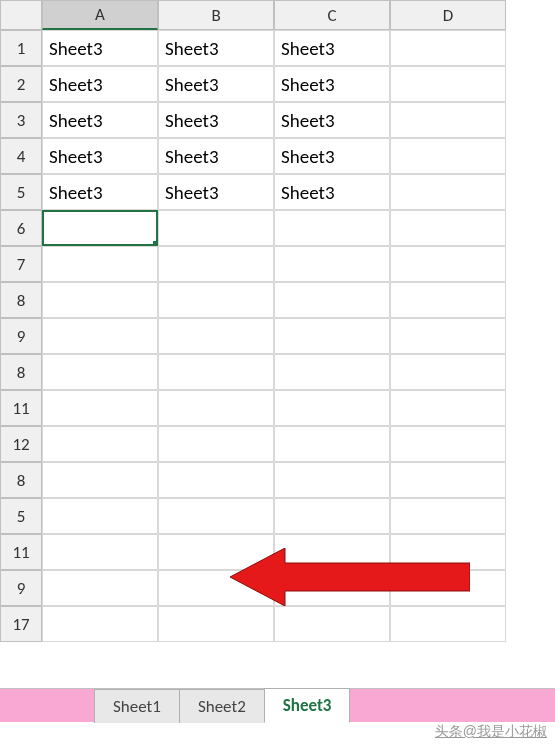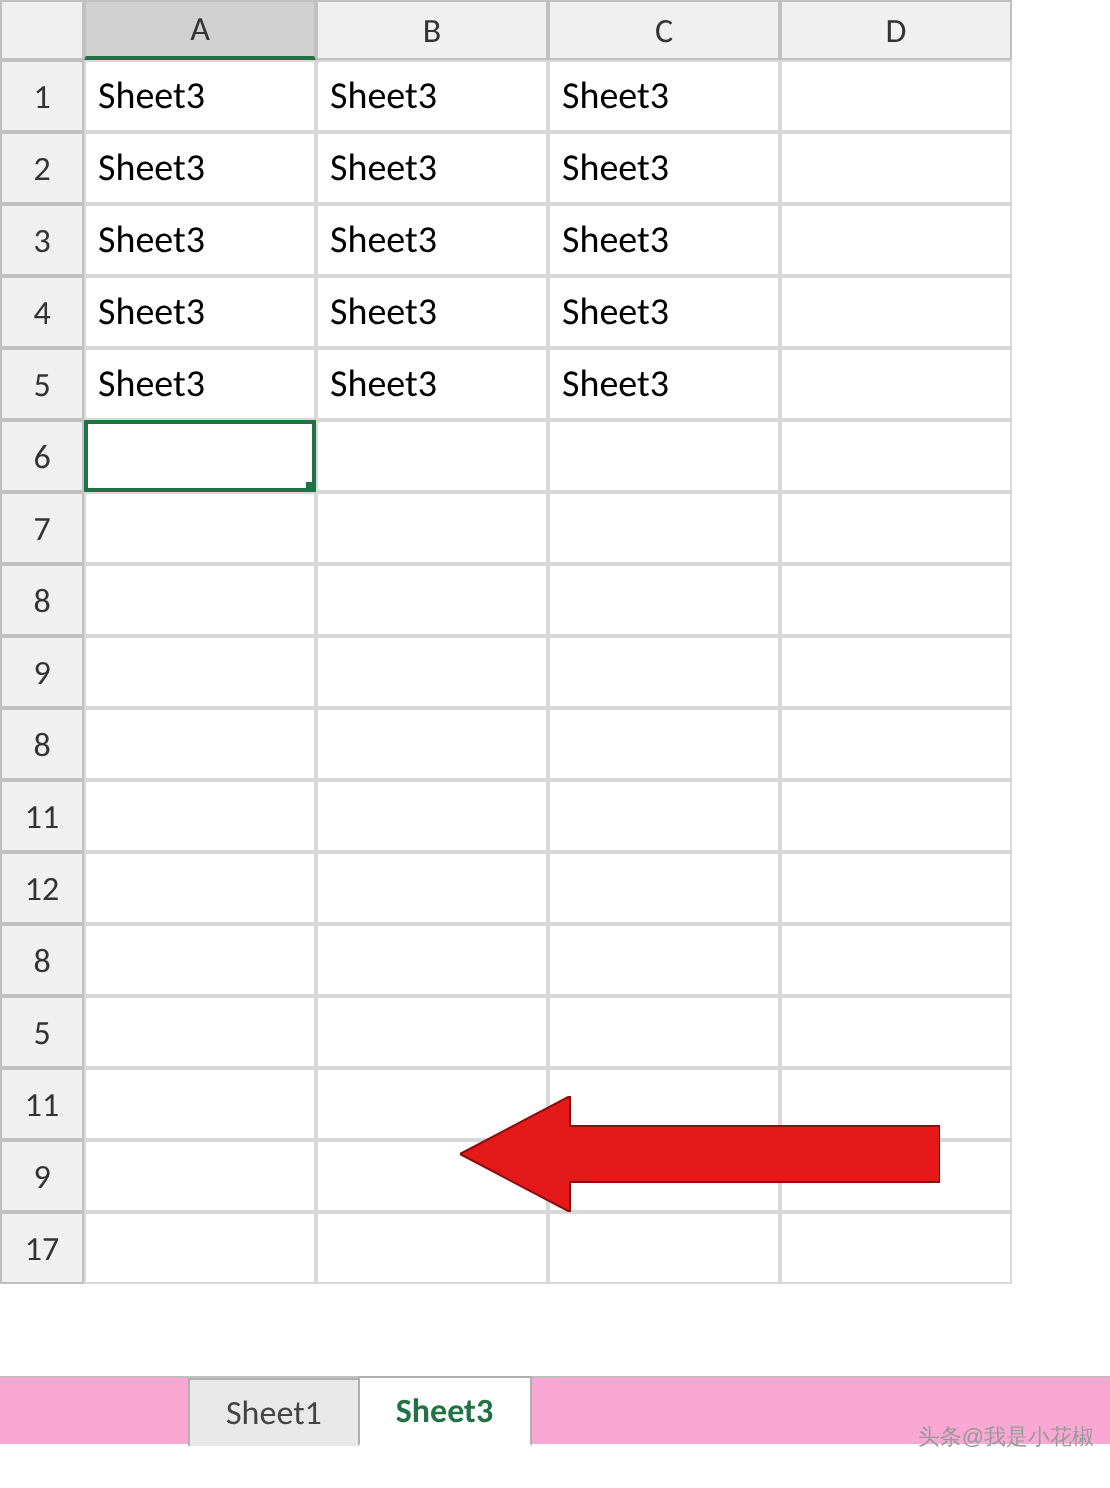--- a/index.html
+++ b/index.html
@@ -125,25 +125,26 @@
     .tab.active {
       background: #fff;
       color: #217346;
       font-weight: bold;
       border-bottom: 1px solid #fff;
       position: relative;
       z-index: 2;
     }
     .watermark {
       position: absolute;
-      bottom: 18px;
+      bottom: 3px;
       right: 8px;
-      font-size: 11px;
+      font-size: 14px;
       color: #999;
       font-family: sans-serif;
+      text-decoration: underline;
     }
     .corner {
       background: #f0f0f0;
       border: 1px solid #c0c0c0;
     }
   </style>
 </head>
 <body>
 
 <div class="grid-container">
@@ -265,16 +266,17 @@
 <div class="arrow">
   <svg class="arrow-svg" viewBox="0 0 240 58">
     <polygon points="0,29 55,0 55,15 240,15 240,43 55,43 55,58" fill="#e51919" stroke="#8a0e0e" stroke-width="1"></polygon>
   </svg>
 </div>
 
 <div class="nav-arrow">◀</div>
 
 <div class="tab-bar">
   <div class="tab">Sheet1</div>
+  <div class="tab">Sheet2</div>
   <div class="tab active">Sheet3</div>
 </div>
 
 <div class="watermark">头条@我是小花椒</div>
 
 </body></html>

